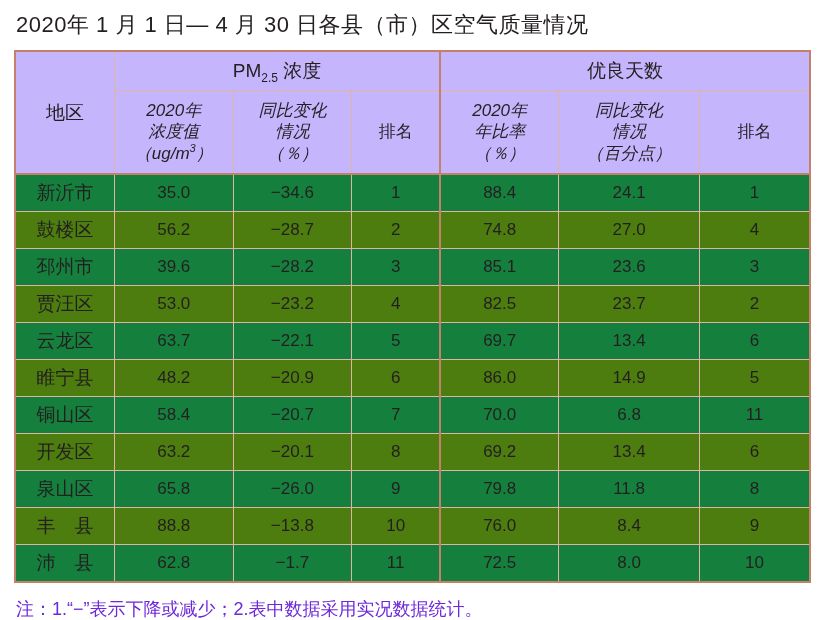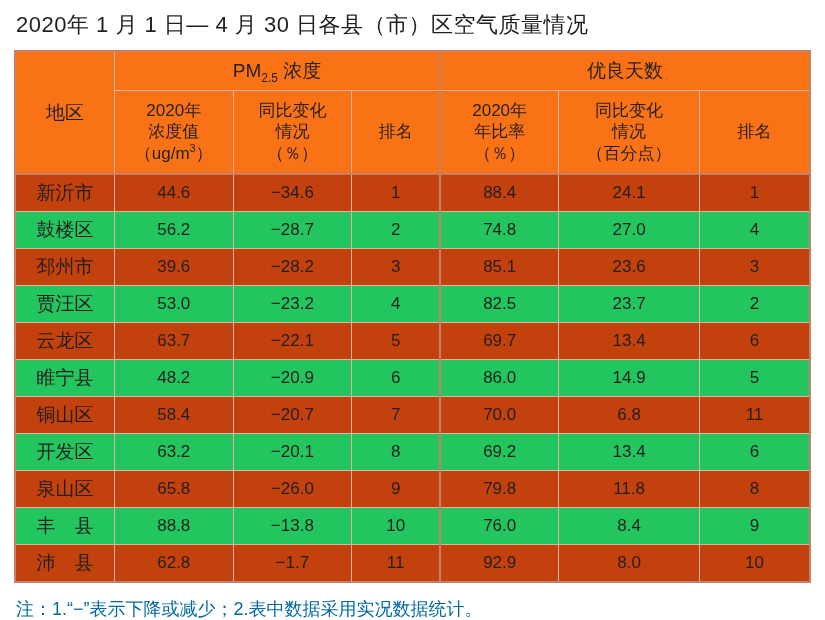--- a/index.html
+++ b/index.html
@@ -50,57 +50,57 @@
     height: 38px;
     font-size: 19px;
     border-bottom: 1px solid #e0b3a3;
   }
   .hdr-sub td {
     height: 82px;
     font-size: 17px;
     line-height: 1.25;
   }
   .hdr-top td, .hdr-sub td {
-    background: #f97316;
+    background: #c4b5fd;
   }
   .region-cell {
     font-size: 19px;
   }
   .thick-right {
     border-right: 2px solid #c4806a !important;
   }
   .thick-bottom {
     border-bottom: 2px solid #c4806a !important;
   }
   tbody tr td {
     height: 36px;
     font-size: 17px;
   }
   tbody tr.odd td {
-    background: #c2410c;
+    background: #15803d;
   }
   tbody tr.even td {
-    background: #22c55e;
+    background: #4d7c0f;
   }
   .note {
     font-size: 18px;
     padding: 14px 2px 0 2px;
-    color: #0369a1;
+    color: #6d28d9;
     white-space: nowrap;
   }
   .sub {
     font-size: 12px;
     vertical-align: sub;
   }
   .sup {
     font-size: 11px;
     vertical-align: super;
   }
   .nowrap { white-space: nowrap; }
-  .cell-lines { line-height: 1.3; }
+  .cell-lines { line-height: 1.3; font-style: italic; }
 </style>
 </head>
 <body>
 
 <div class="page">
 
   <div class="title">2020年 1 月 1 日— 4 月 30 日各县（市）区空气质量情况</div>
 
   <table class="data">
     <colgroup>
@@ -141,21 +141,21 @@
           <div>同比变化</div>
           <div>情况</div>
           <div>（百分点）</div>
         </td>
         <td>排名</td>
       </tr>
     </thead>
     <tbody id="tbody">
         <tr class="odd">
           <td class="region-cell">新沂市</td>
-          <td>44.6</td>
+          <td>35.0</td>
           <td>−34.6</td>
           <td class="thick-right">1</td>
           <td>88.4</td>
           <td>24.1</td>
           <td>1</td>
         </tr>
         <tr class="even">
           <td class="region-cell">鼓楼区</td>
           <td>56.2</td>
           <td>−28.7</td>
@@ -234,21 +234,21 @@
           <td class="thick-right">10</td>
           <td>76.0</td>
           <td>8.4</td>
           <td>9</td>
         </tr>
         <tr class="odd">
           <td class="region-cell">沛　县</td>
           <td>62.8</td>
           <td>−1.7</td>
           <td class="thick-right">11</td>
-          <td>92.9</td>
+          <td>72.5</td>
           <td>8.0</td>
           <td>10</td>
         </tr>
       </tbody>
   </table>
 
   <div class="note">注：1.“−”表示下降或减少；2.表中数据采用实况数据统计。</div>
 </div>
 
 </body></html>

